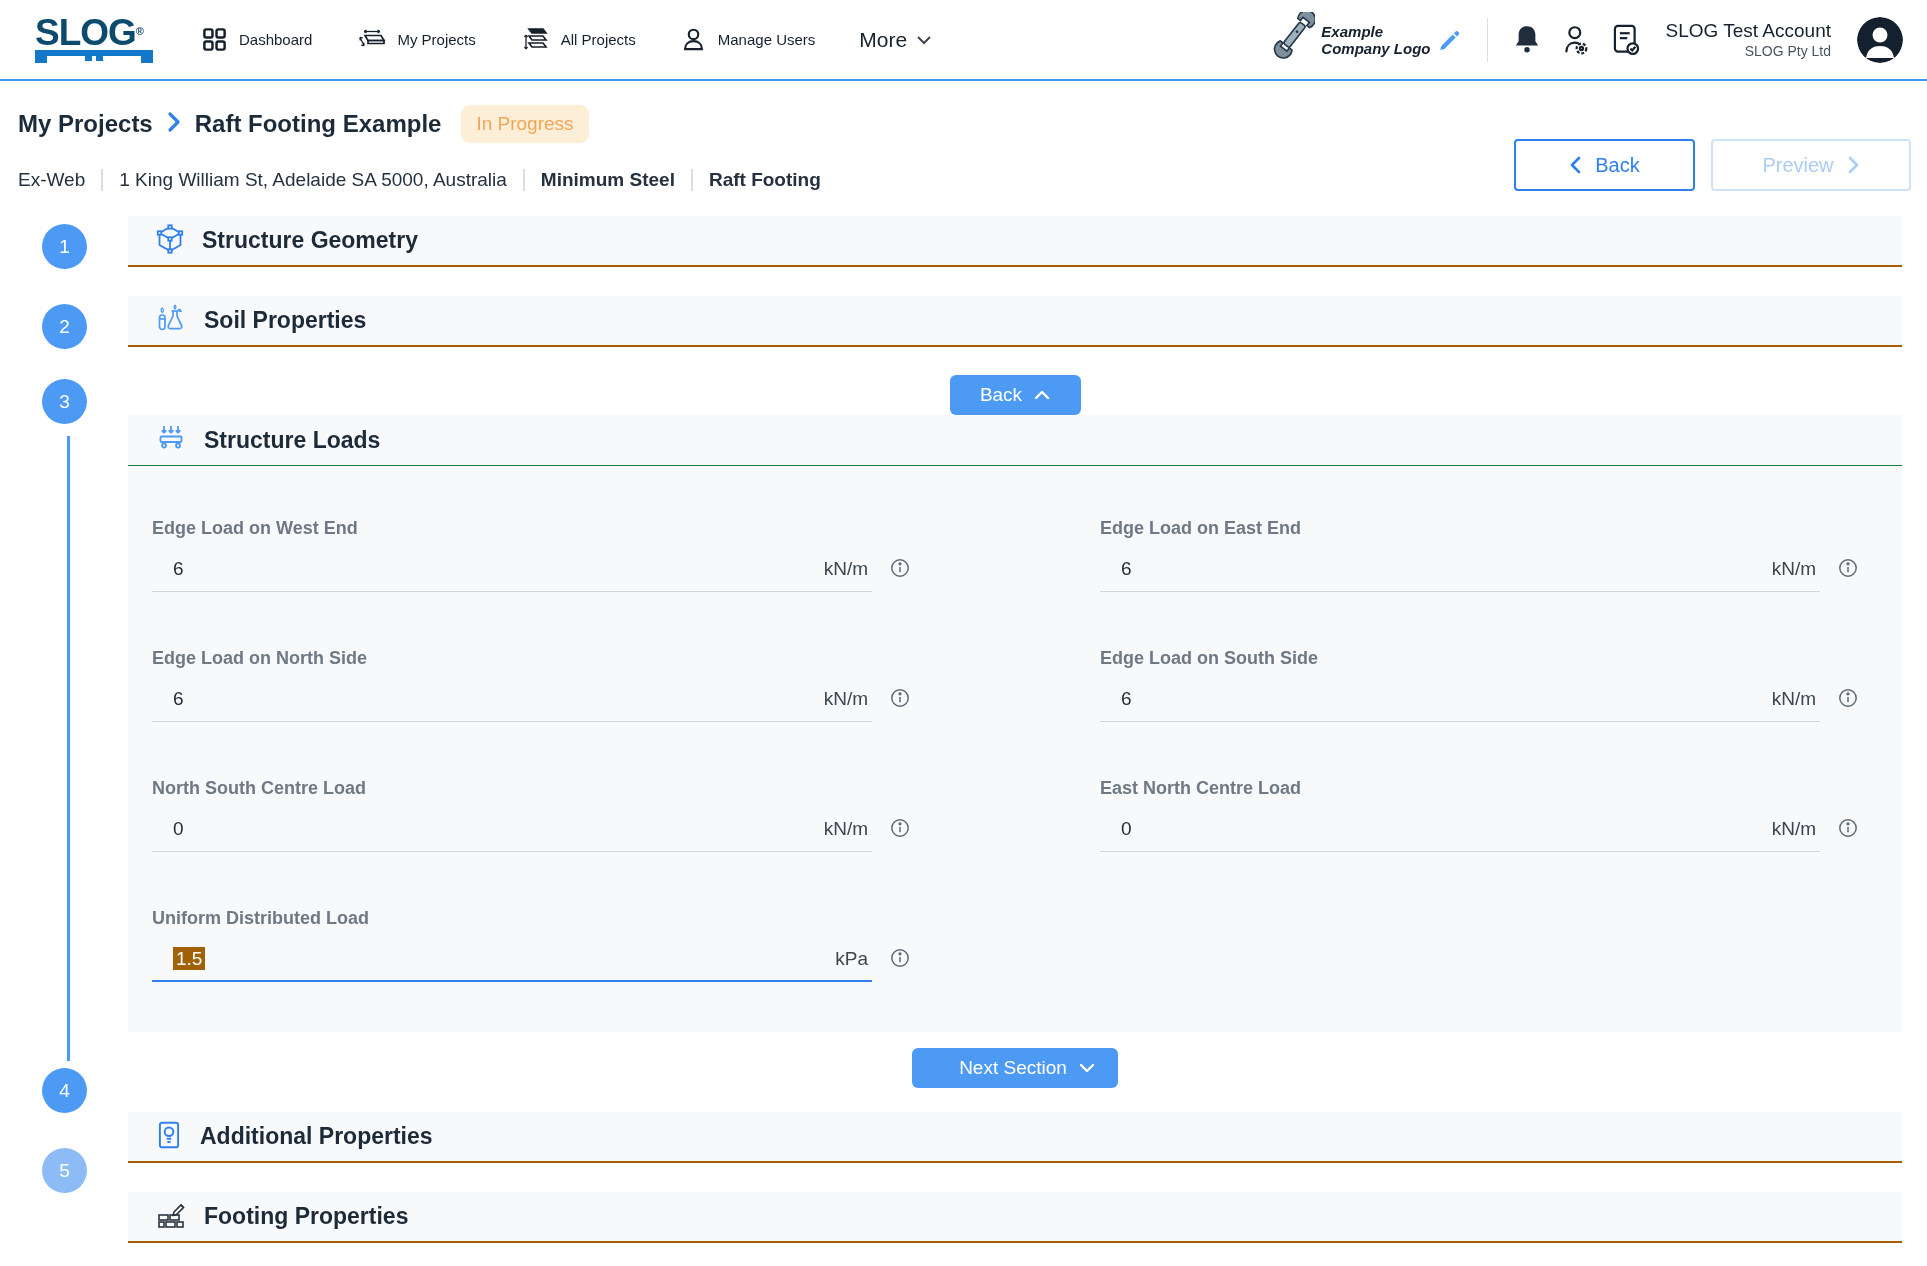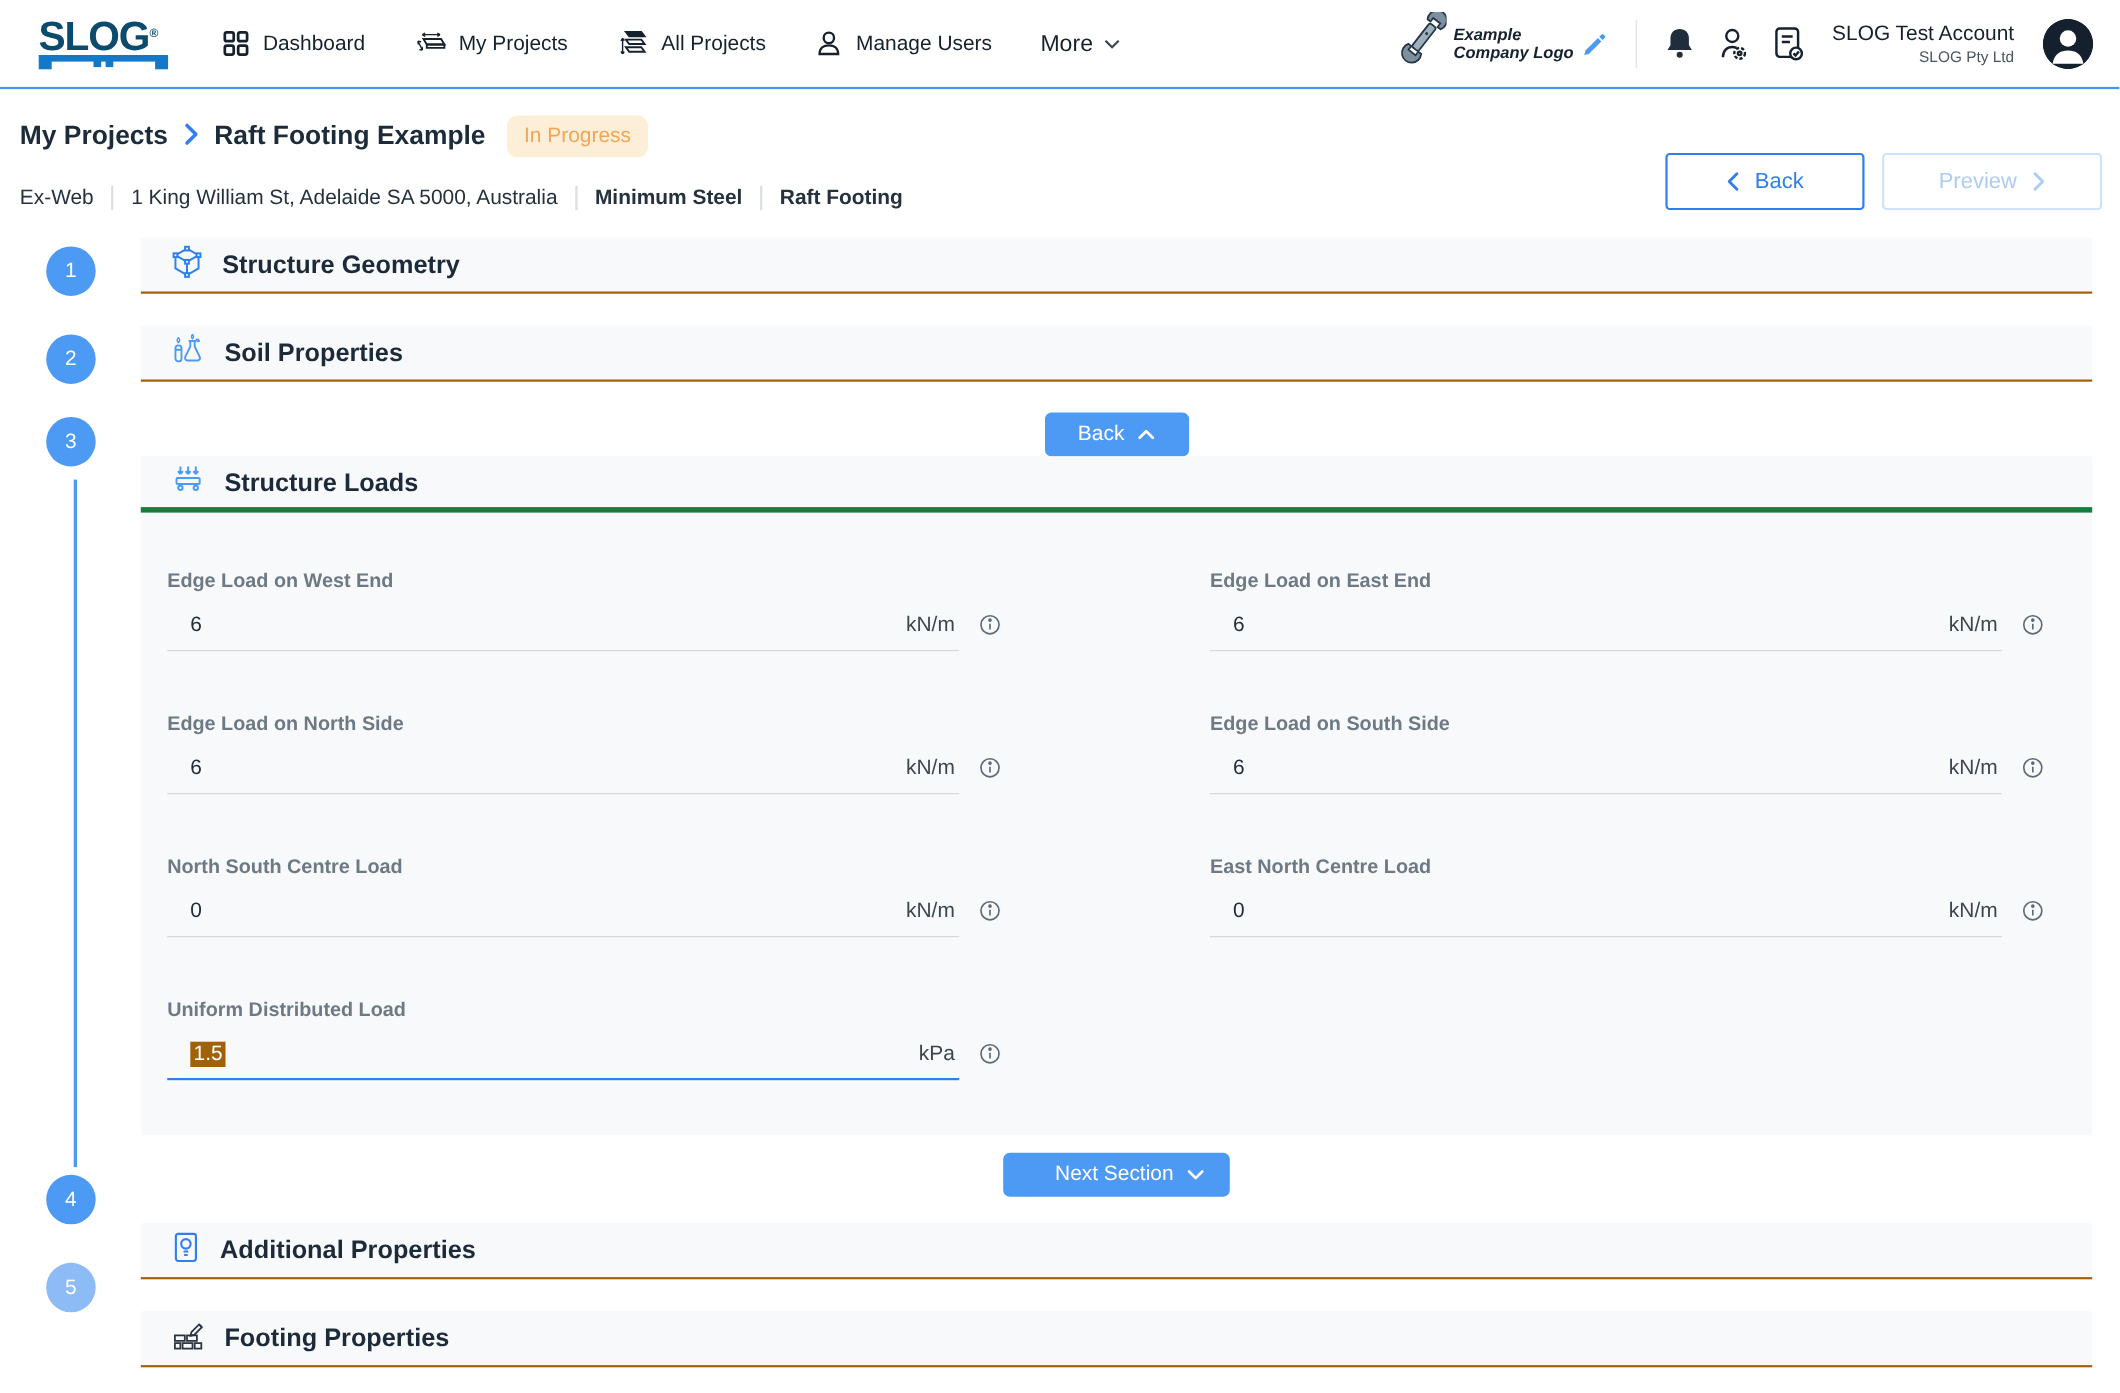--- a/index.html
+++ b/index.html
@@ -5,21 +5,21 @@
   * { margin:0; padding:0; box-sizing:border-box; }
   body { font-family:"Liberation Sans", sans-serif; background:#fff; }
   .page { width:1927px; height:1266px; position:relative; background:#fff; overflow:hidden; }
 
   
   .topbar { height:81px; display:flex; align-items:center; border-bottom:2px solid #4295f5; padding:0 24px 0 35px; background:#fff; }
   .logo { display:flex; flex-direction:column; align-items:flex-start; margin-right:48px; cursor:pointer; }
   .logo-text { font-size:37px; font-weight:bold; color:#0c4a6e; letter-spacing:-1px; line-height:34px; position:relative; }
   .logo-reg { font-size:11px; vertical-align:top; position:relative; top:-2px; }
   .nav { display:flex; align-items:center; gap:44px; }
-  .nav-item { display:flex; align-items:center; gap:11px; font-size:19px; color:#16212e; cursor:pointer; white-space:nowrap; }
+  .nav-item { display:flex; align-items:center; gap:11px; font-size:15px; color:#16212e; cursor:pointer; white-space:nowrap; }
   .nav-item svg { display:block; }
   .top-right { margin-left:auto; display:flex; align-items:center; gap:18px; }
   .company-logo { display:flex; align-items:center; gap:6px; cursor:pointer; }
   .company-logo-text { font-style:italic; font-weight:bold; font-size:15px; color:#16212e; line-height:17px; text-align:left; }
   .vert-div { width:1px; height:44px; background:#d8dde2; margin:0 6px; }
   .icon-btn { cursor:pointer; display:flex; align-items:center; }
   .account { text-align:right; line-height:1.25; margin-left:6px; }
   .account-name { font-size:19px; color:#16212e; }
   .account-org { font-size:14px; color:#4a5560; }
   .avatar { width:46px; height:46px; border-radius:50%; overflow:hidden; cursor:pointer; margin-left:8px; }
@@ -47,21 +47,21 @@
 
   .sec-header { background:#f8f9fa; border-bottom:2px solid #a16207; height:51px; display:flex; align-items:center; gap:18px; padding-left:28px; cursor:pointer; }
   .sec-title { font-size:23px; font-weight:bold; color:#1c2a3a; }
   .sec1 { margin-top:7px; } .sec2 { margin-top:29px; }
 
   .pill { background:#4d9af5; color:#fff; border:none; border-radius:6px; font-size:19px; font-family:"Liberation Sans", sans-serif; display:flex; align-items:center; justify-content:center; gap:12px; cursor:pointer; margin:0 auto; }
   .pill-back { width:131px; height:40px; margin-top:28px; }
   .pill-next { width:206px; height:40px; margin-top:16px;padding-left:24px; }
 
   .panel3 { background:#f8f9fa; margin-top:0; }
-  .panel3 .sec-header { border-bottom:5px solid #15803d; background:#f8f9fa; }
+  .panel3 .sec-header { border-bottom:1px solid #15803d; background:#f8f9fa; }
   .form-grid { display:grid; grid-template-columns:1fr 1fr; column-gap:190px; row-gap:56px; padding:52px 44px 50px 24px; }
   .field-label { font-size:18px; font-weight:bold; color:#6e7985; margin-bottom:15px; }
   .field-line { display:flex; align-items:center; }
   .input-row { flex:1; display:flex; align-items:center; border-bottom:1px solid #cfd6dd; padding:4px 4px 11px 21px; }
   .input-row.focused { border-bottom:2px solid #2f80ed; padding-bottom:10px; }
   .input-value { flex:1; font-size:19px; color:#242e39; }
   .input-value .sel { background:#a16207; color:#fff; padding:1px 3px; }
   .input-unit { font-size:19px; color:#3c4650; }
   .info-icon { margin-left:18px; margin-bottom:10px; cursor:pointer; display:flex; }
   .field.span-left { grid-column:1; }

